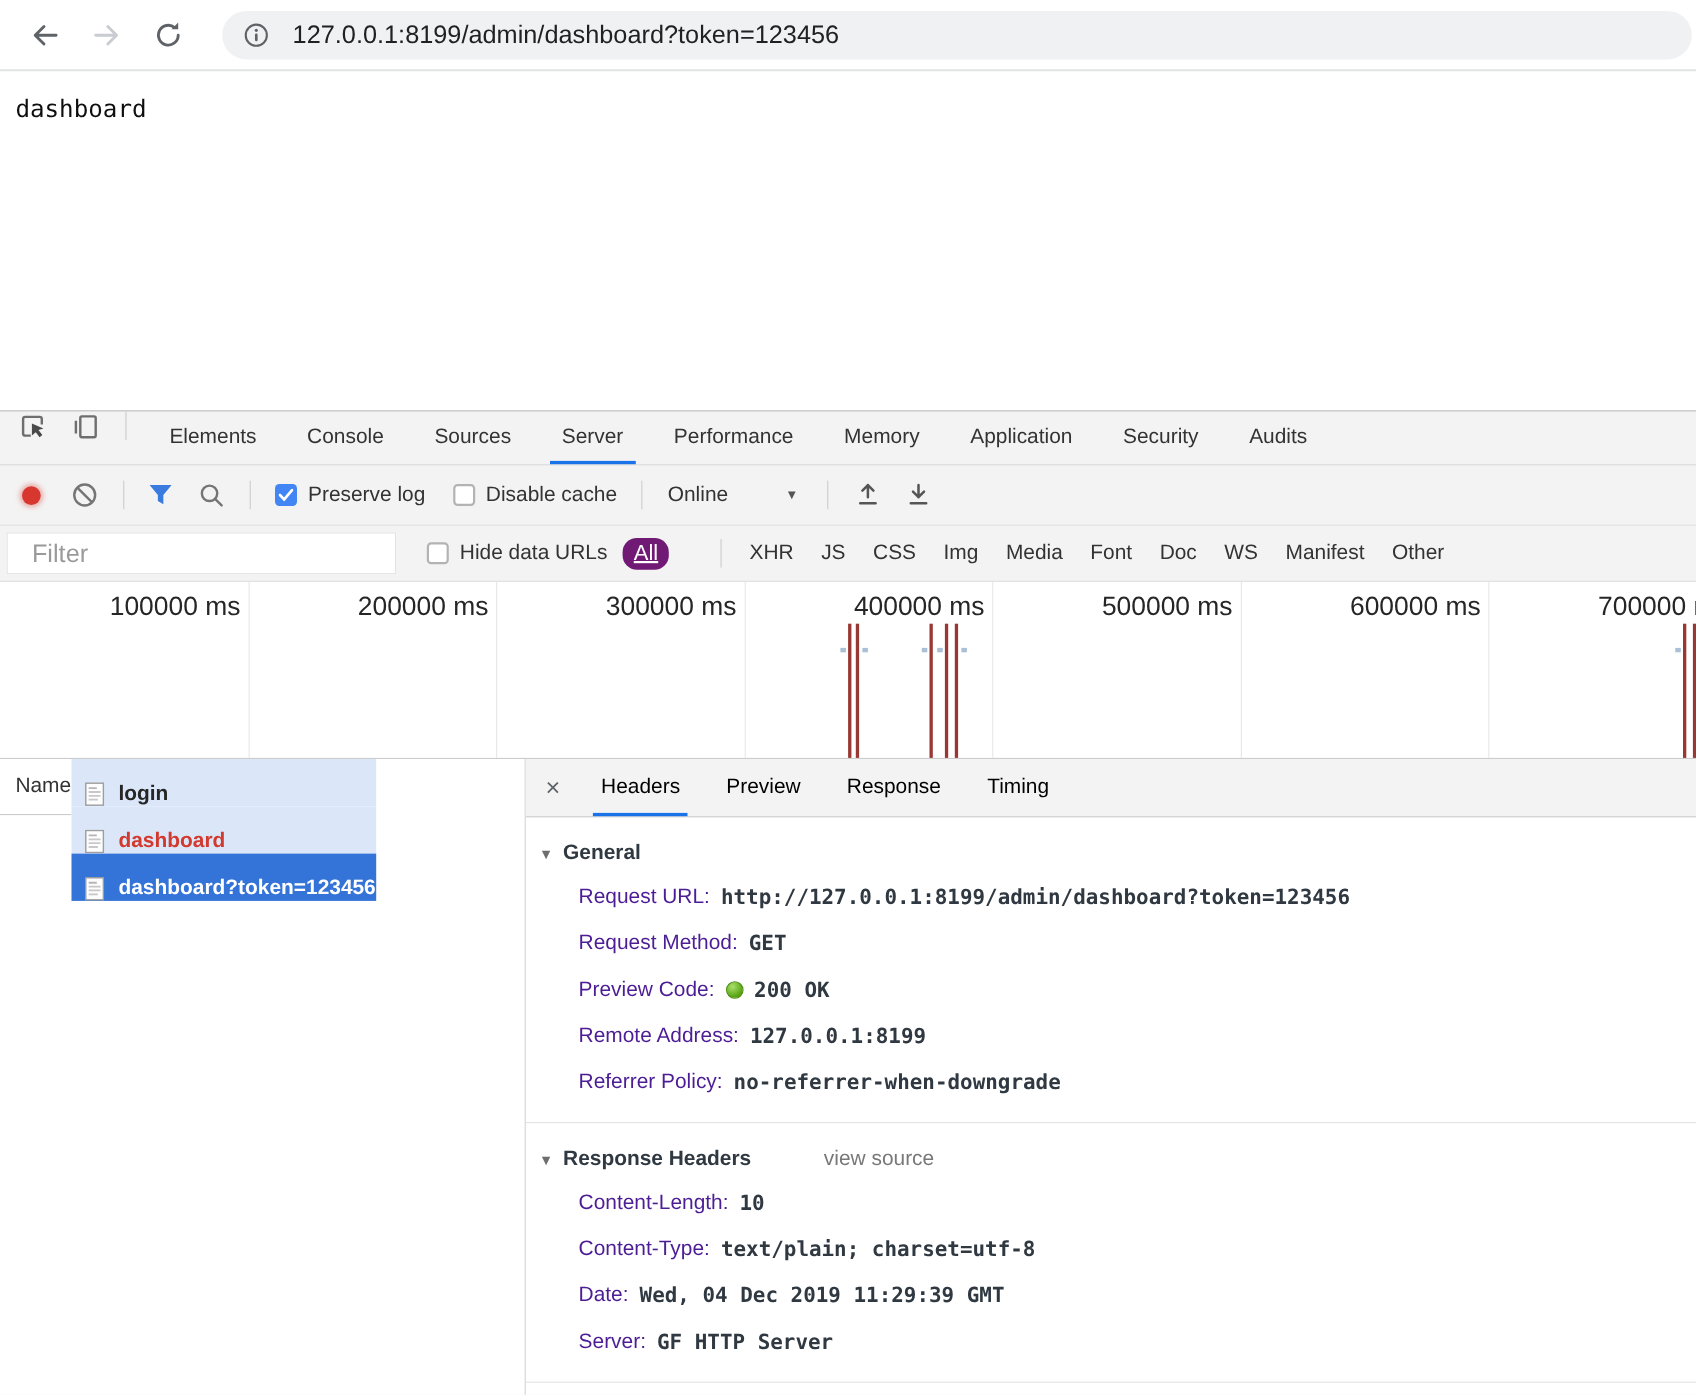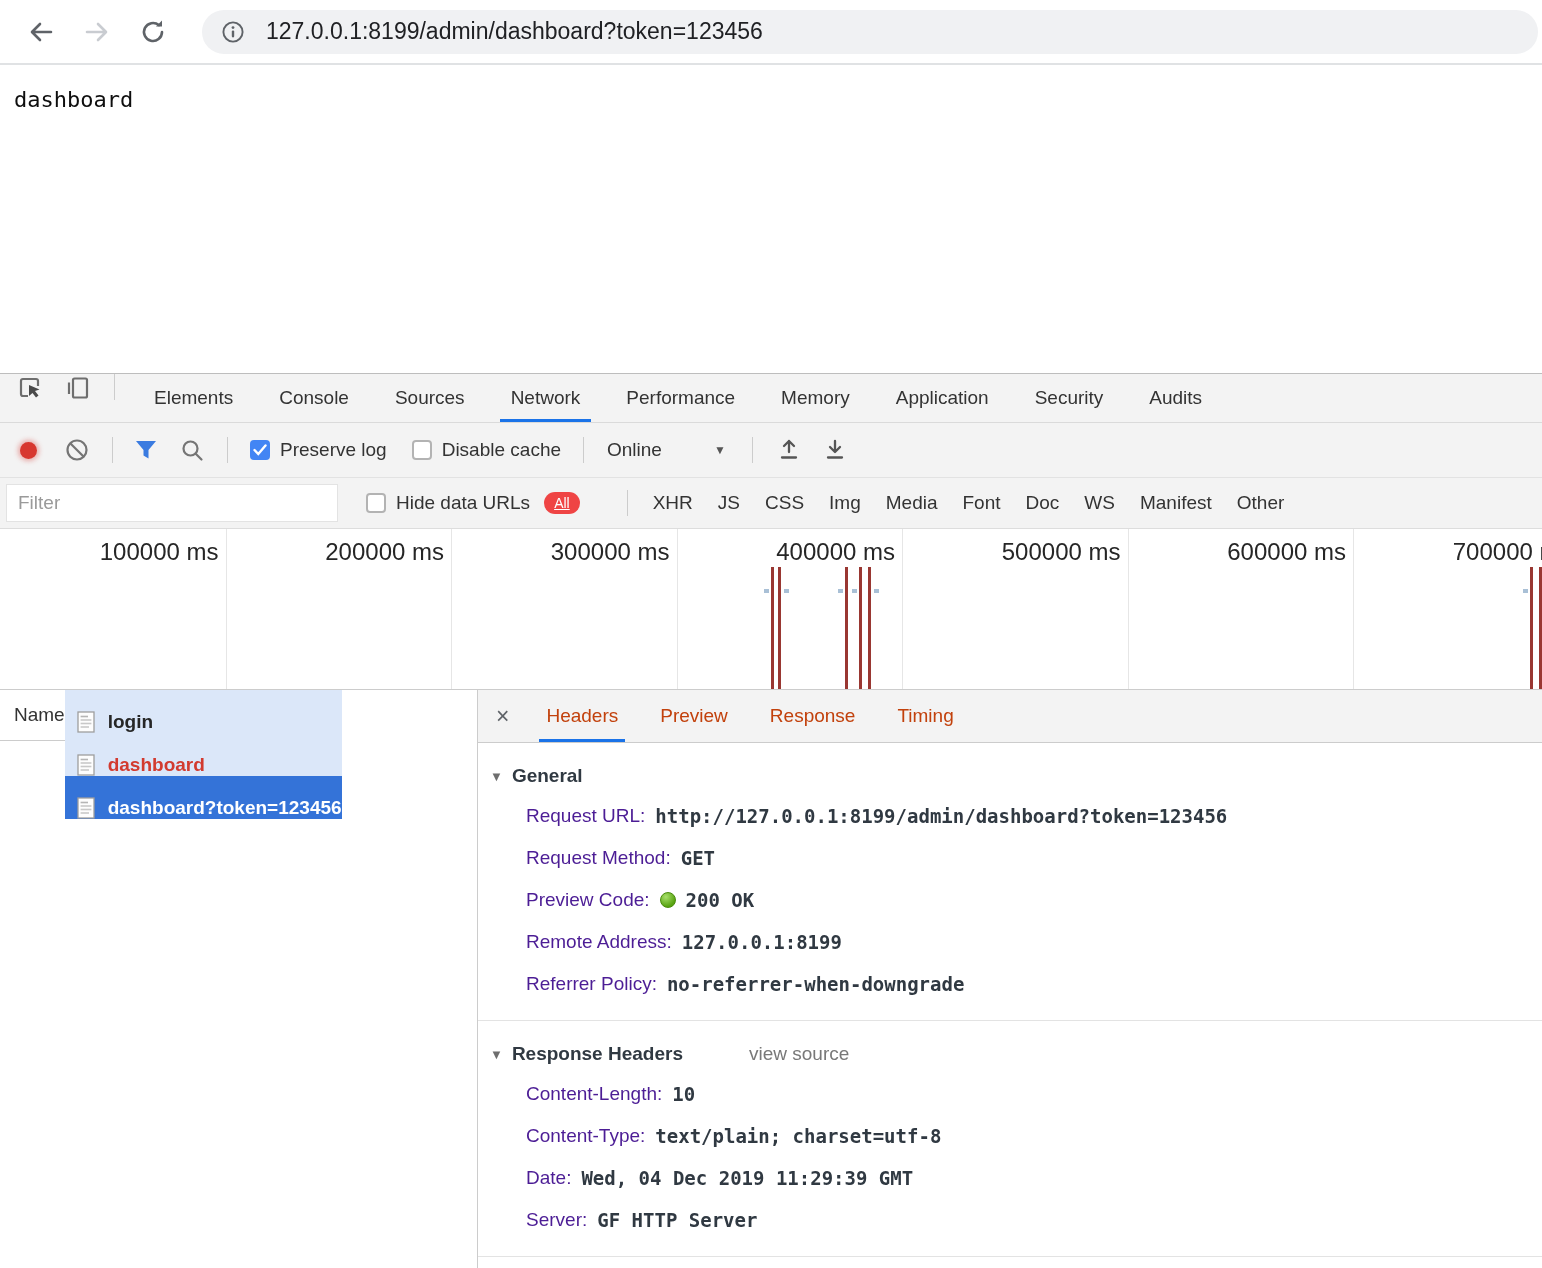--- a/index.html
+++ b/index.html
@@ -29,45 +29,45 @@
   .dt-toolbar{height:54px;display:flex;align-items:center;border-bottom:1px solid #e2e2e2;}
   .record-dot{width:17px;height:17px;border-radius:50%;background:#d7372f;box-shadow:0 0 5px 2px rgba(215,55,47,.4);margin-left:20px;cursor:pointer;flex:none;}
   .chk{display:flex;align-items:center;gap:10px;font-size:19px;color:#333;cursor:pointer;}
   .box{width:20px;height:20px;border-radius:4px;box-sizing:border-box;flex:none;}
   .box.checked{background:#4285f4;display:flex;align-items:center;justify-content:center;}
   .box.un{background:#fff;border:2px solid #b3b3b3;}
   .online-wrap{display:flex;align-items:center;font-size:19px;color:#333;cursor:pointer;}
   .dd-arrow{font-size:12px;color:#555;margin-left:52px;}
 
   .dt-filterbar{height:50px;display:flex;align-items:center;border-bottom:1px solid #ddd;}
-  .filter-input{width:308px;height:36px;margin-left:6px;border:1px solid #e3e3e3;background:#fff;font-size:19px;padding:0 11px;color:#333;outline:none;font-family:"Liberation Sans",sans-serif;}
+  .filter-input{width:308px;height:36px;margin-left:6px;border:1px solid #e3e3e3;background:#fff;font-size:23px;padding:0 22px;color:#333;outline:none;font-family:"Liberation Sans",sans-serif;}
   .filter-input::placeholder{color:#9a9a9a;}
   .types{display:flex;align-items:center;gap:25px;font-size:19px;color:#333;margin-left:14px;}
   .type-item{cursor:pointer;}
-  .pill{background:#ef4444;color:#fff;border-radius:13px;padding:3px 10px;font-size:14px;cursor:pointer;text-decoration:underline;}
+  .pill{background:#701a75;color:#fff;border-radius:13px;padding:3px 10px;font-size:20px;cursor:pointer;text-decoration:underline;}
 
   .dt-timeline{height:160px;background:#fff;position:relative;border-bottom:1px solid #ccc;overflow:hidden;}
   .gridline{position:absolute;top:0;bottom:0;width:1px;background:#e6e6e6;}
   .tick-label{position:absolute;top:9px;font-size:24px;color:#262626;width:200px;text-align:right;white-space:nowrap;}
   .tbar{position:absolute;top:38px;bottom:0;width:3px;background:#993732;}
   .tdot{position:absolute;top:60px;width:5px;height:4px;background:#a9c0d6;}
 
   .dt-bottom{position:absolute;top:316px;bottom:0;left:0;right:0;display:flex;}
   .req-panel{width:477px;flex:none;border-right:1px solid #ccc;background:#fff;display:flex;flex-direction:row;}
   .req-header{height:50px;line-height:50px;padding-left:14px;font-size:19px;color:#333;border-bottom:1px solid #ccc;}
   .req-row{height:43px;display:flex;align-items:flex-end;padding-left:12px;gap:13px;font-size:19px;color:#262626;cursor:pointer;font-weight:bold;}
   .req-row.shade{background:#dbe7f9;}
   .req-row.error{color:#d23a2f;}
   .req-row.selected{background:#3473d8;color:#fff;}
   .doc-icon{flex:none;display:flex;}
 
   .detail-panel{flex:1;min-width:0;background:#fff;display:flex;flex-direction:column;}
   .detail-tabs{height:52px;background:#f3f3f3;border-bottom:1px solid #ccc;display:flex;align-items:center;flex:none;}
   .close-x{font-size:23px;color:#5f6368;margin:0 16px 0 18px;cursor:pointer;line-height:1;}
-  .d-tab{padding:0 21px;height:52px;line-height:52px;font-size:19px;color:#c2410c;position:relative;cursor:pointer;}
+  .d-tab{padding:0 21px;height:52px;line-height:52px;font-size:19px;color:#000000;position:relative;cursor:pointer;}
   .d-tab.selected::after{content:'';position:absolute;left:14px;right:14px;bottom:0;height:3px;background:#1a73e8;}
   .detail-content{flex:1;overflow:hidden;}
   .kv-title{display:flex;align-items:center;margin:22px 0 2px 12px;font-weight:bold;color:#303942;font-size:19px;cursor:pointer;}
   .tri{font-size:13px;color:#6e6e6e;margin-right:9px;font-weight:normal;}
   .view-source{font-weight:normal;color:#787878;margin-left:66px;font-size:19px;cursor:pointer;}
   .kv-rows{margin:8px 0 0 48px;}
   .kv-row{height:42px;display:flex;align-items:center;}
   .kv-label{font-weight:normal;color:#4c1d95;font-size:19px;white-space:nowrap;}
   .kv-value{font-family:"DejaVu Sans Mono",monospace;margin-left:10px;color:#303942;font-size:19px;white-space:nowrap;font-weight:bold;}
   .status-dot{width:14px;height:14px;border-radius:50%;margin-left:10px;background:radial-gradient(circle at 35% 28%,#a8e06b,#58a311 70%);border:1px solid #498c0c;flex:none;}
@@ -123,21 +123,21 @@
           <rect x="9" y="4.5" width="14" height="19" rx="1.5" stroke="#6e6e6e" stroke-width="2.2" fill="none"></rect>
           <path d="M5 20 V8.5" stroke="#6e6e6e" stroke-width="2.2"></path>
           <path d="M5 23 h0" stroke="#6e6e6e" stroke-width="2.2"></path>
         </svg>
     </span>
     <span class="vsep"></span>
     <div class="dt-tabs">
         <div class="dt-tab">Elements</div>
         <div class="dt-tab">Console</div>
         <div class="dt-tab">Sources</div>
-        <div class="dt-tab selected">Network</div>
+        <div class="dt-tab selected">Server</div>
         <div class="dt-tab">Performance</div>
         <div class="dt-tab">Memory</div>
         <div class="dt-tab">Application</div>
         <div class="dt-tab">Security</div>
         <div class="dt-tab">Audits</div>
       </div>
   </div>
 
   <div class="dt-toolbar">
     <span class="record-dot"></span>

